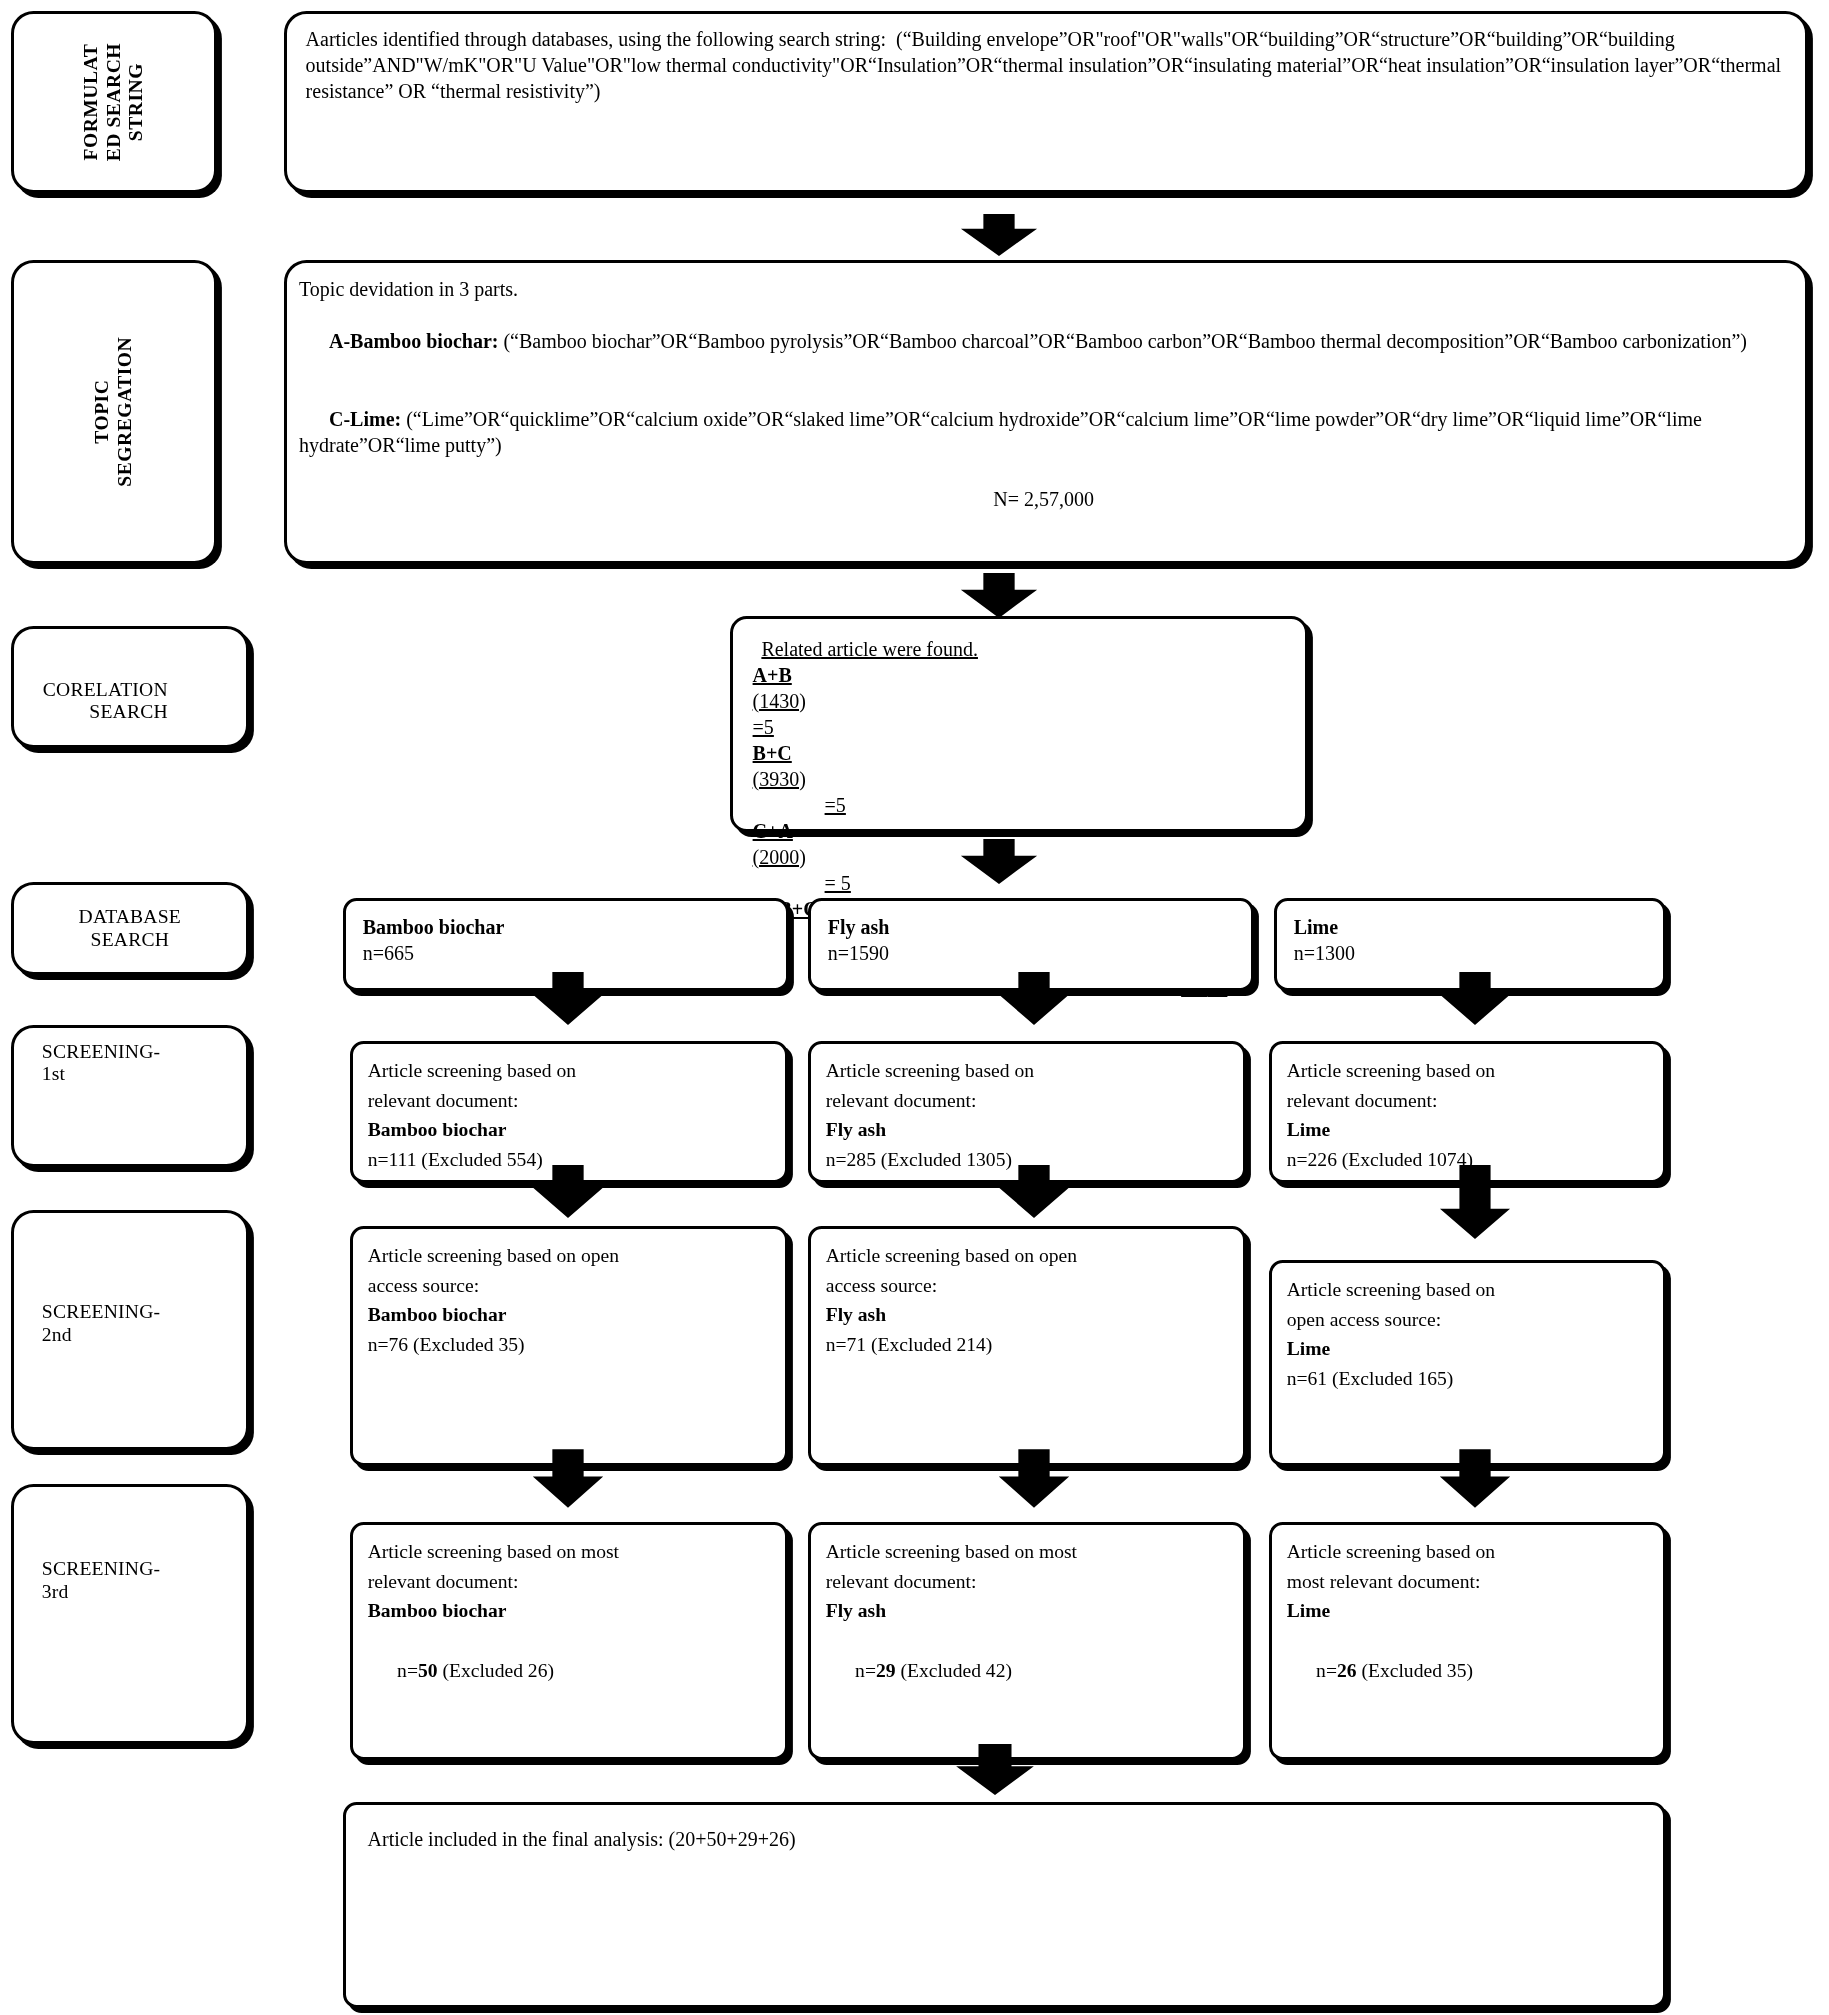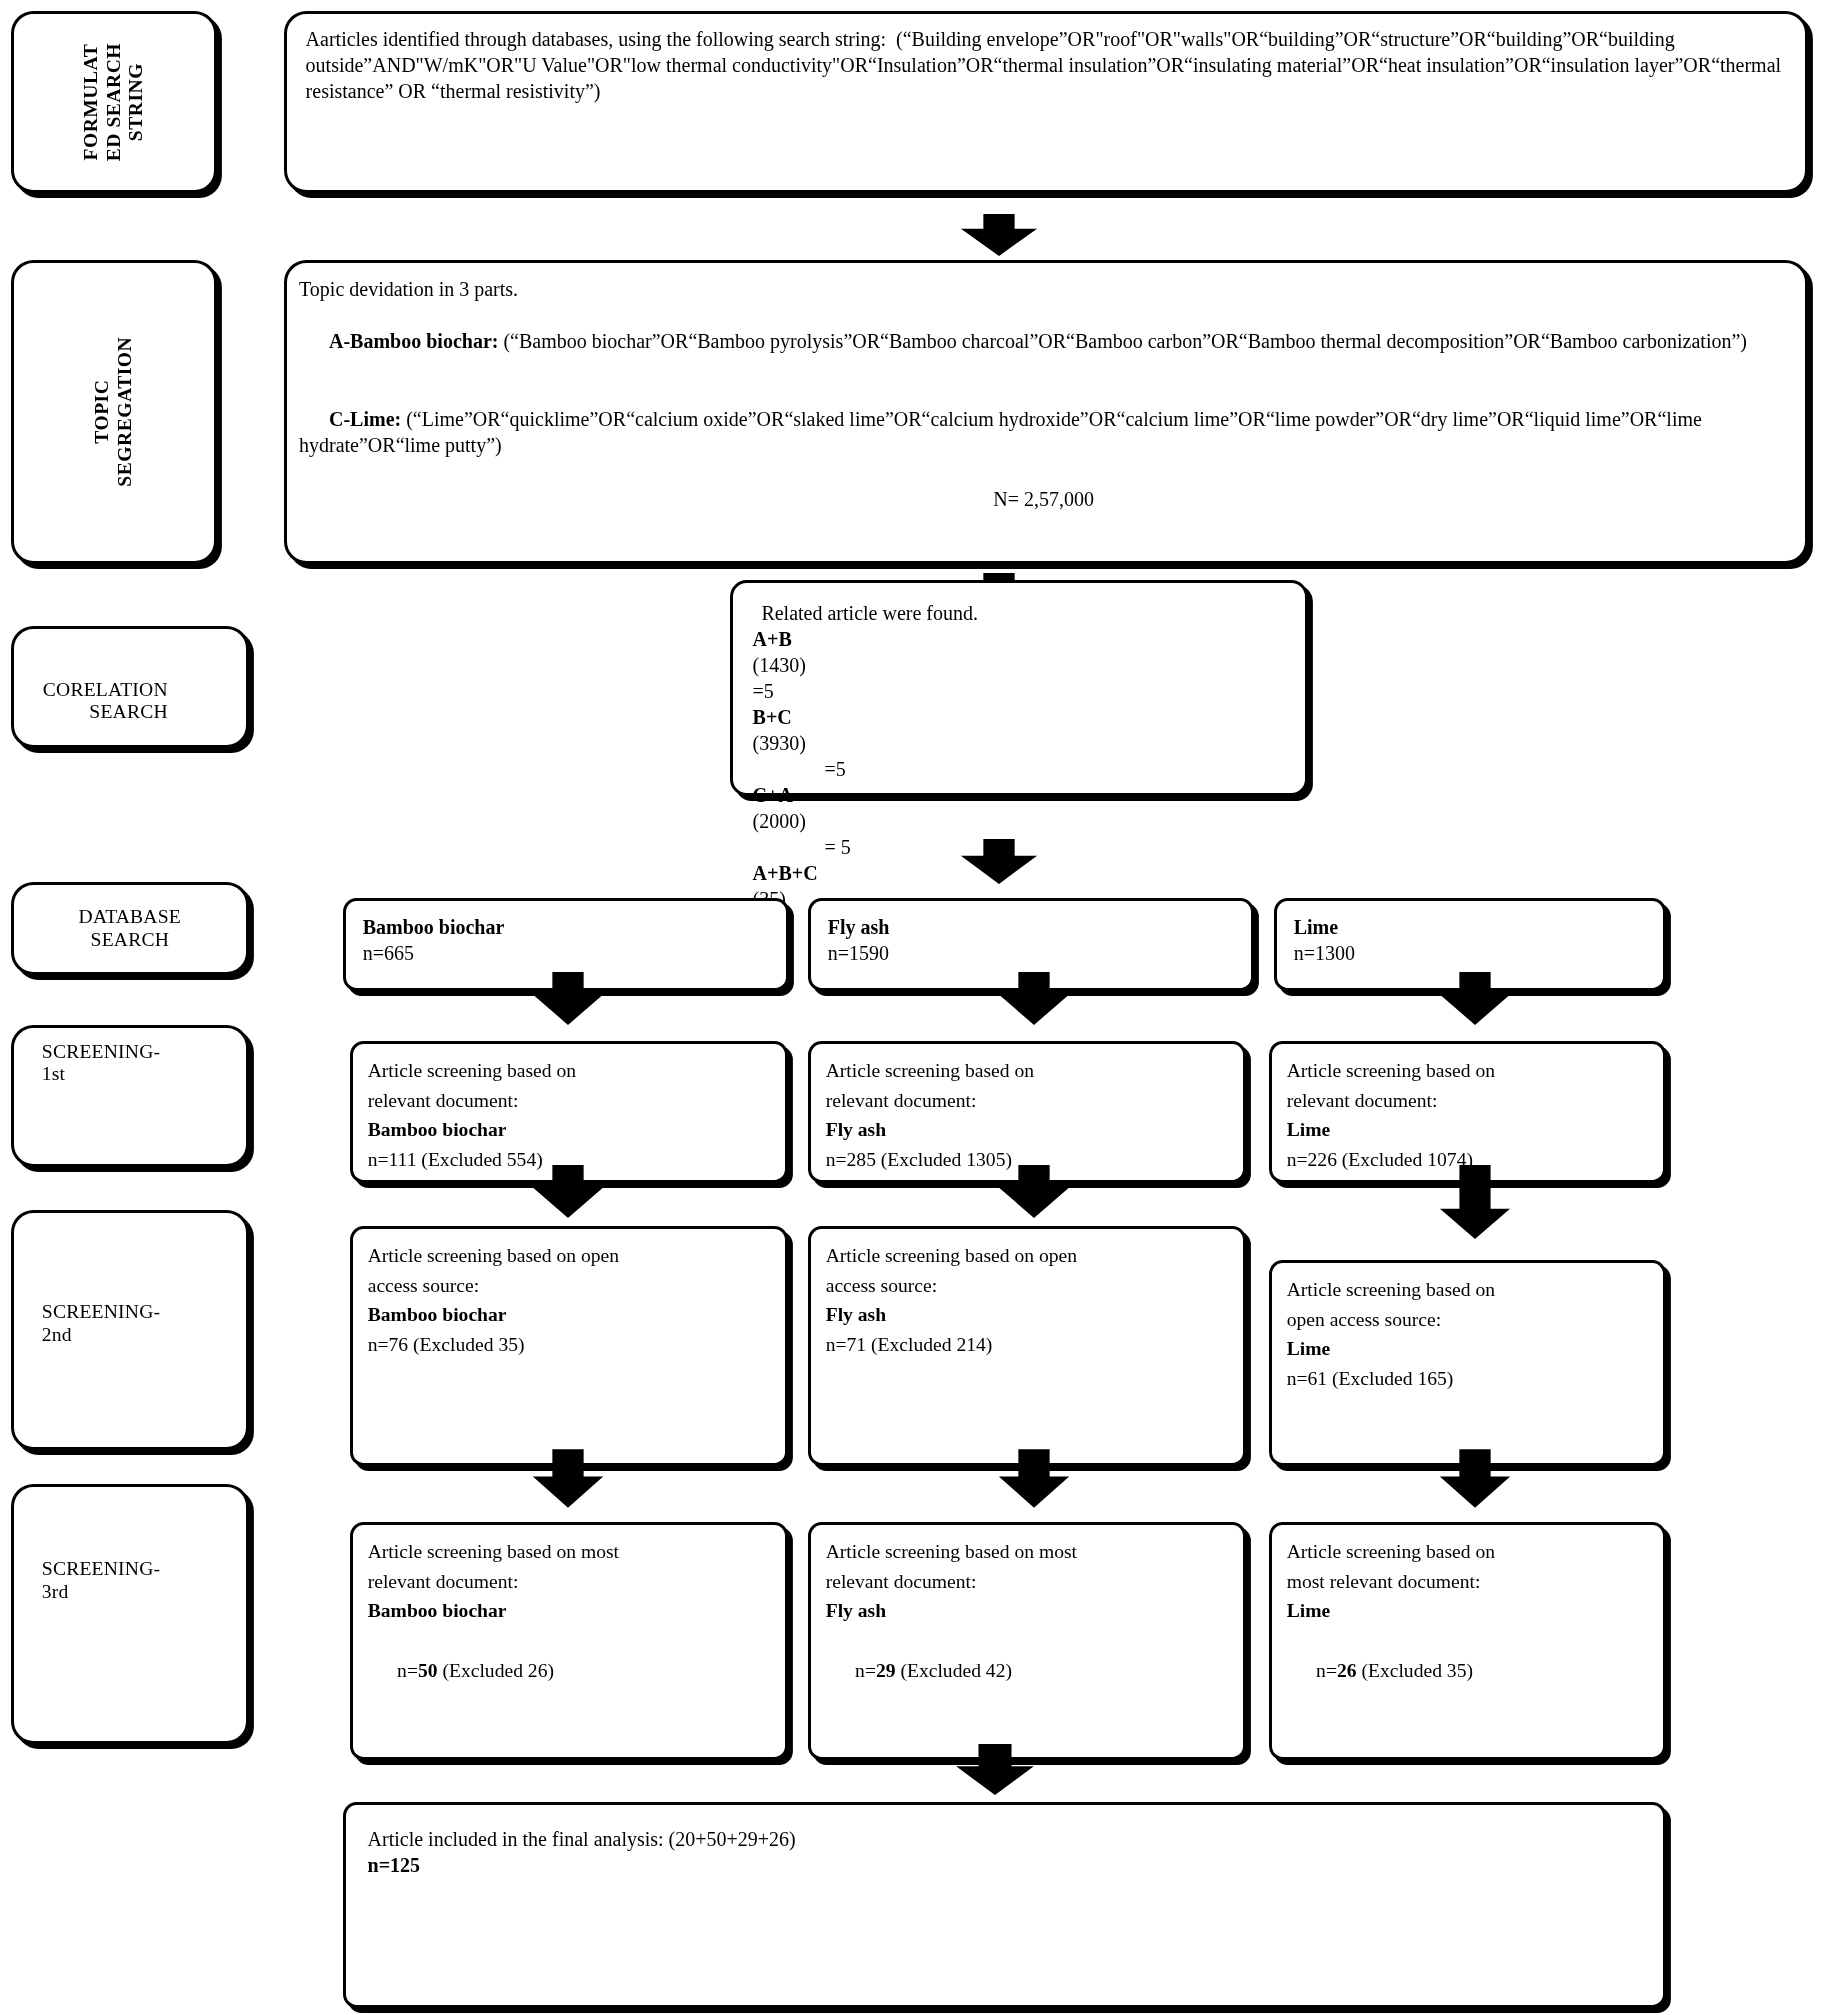--- a/index.html
+++ b/index.html
@@ -146,21 +146,21 @@
     </div>
     <div class="nline" style="text-align:center; margin-top:2px;">N= 2,57,000</div>
   </div>
 
   <div class="arrow" style="left:950px; top:573px; width:98px; height:45px;">
     <svg width="98" height="45" viewBox="0 0 200 92">
       <polygon points="68,0 132,0 132,34 178,34 100,92 22,34 68,34" fill="#000000"></polygon>
     </svg>
   </div>
 
-  <div class="box content sq" style="left:730px; top:580px; width:578px; height:216px; padding:16.7px 19.6px;">
+  <div class="box content sq" style="left:730px; top:616px; width:578px; height:216px; padding:16.7px 19.6px;text-decoration:underline;">
     <div class="cor-title">Related article were found.</div>
 
     <div class="cor-row">
       <span class="c1">A+B</span>
       <span class="c2">(1430)</span>
       <span class="c3">=5</span>
     </div>
     <div class="cor-row">
       <span class="c1">B+C</span>
       <span class="c2">(3930)</span>
@@ -313,17 +313,16 @@
   </div>
 
   <div class="arrow" style="left:946px; top:1744px; width:98px; height:51px;">
     <svg width="98" height="51" viewBox="0 0 200 105">
       <polygon points="66,0 134,0 134,46 180,46 100,105 20,46 66,46" fill="#000000"></polygon>
     </svg>
   </div>
 
   <div class="box content tight" style="left:343px; top:1786px; width:1323px; height:206px; padding:20.6px 21.6px;">
     <div class="txt">Article included in the final analysis: (20+50+29+26)</div>
-    <div class="txt" style="font-weight:700;">n=125</div>
   </div>
 
 </div>
 
 
 </body></html>

